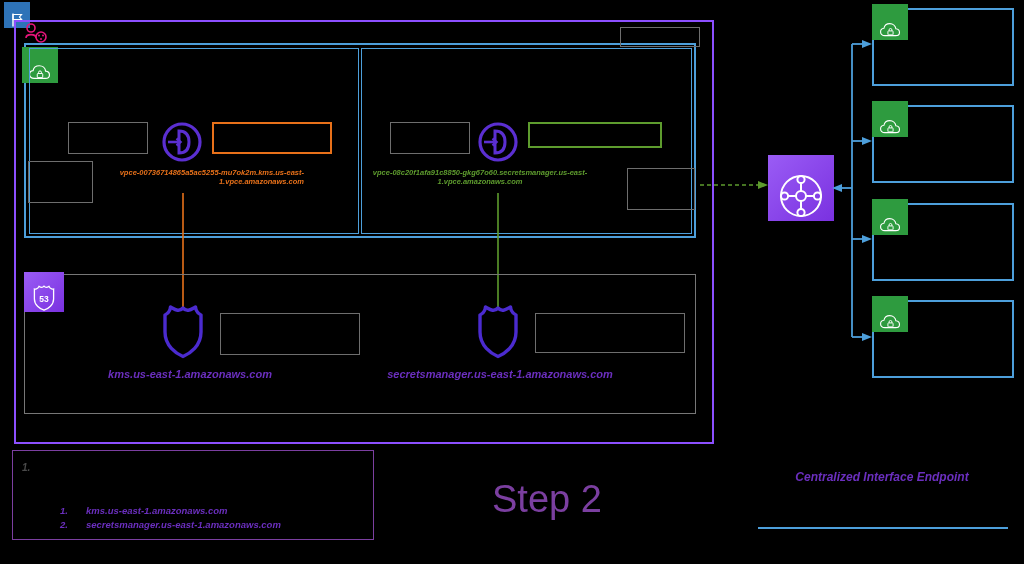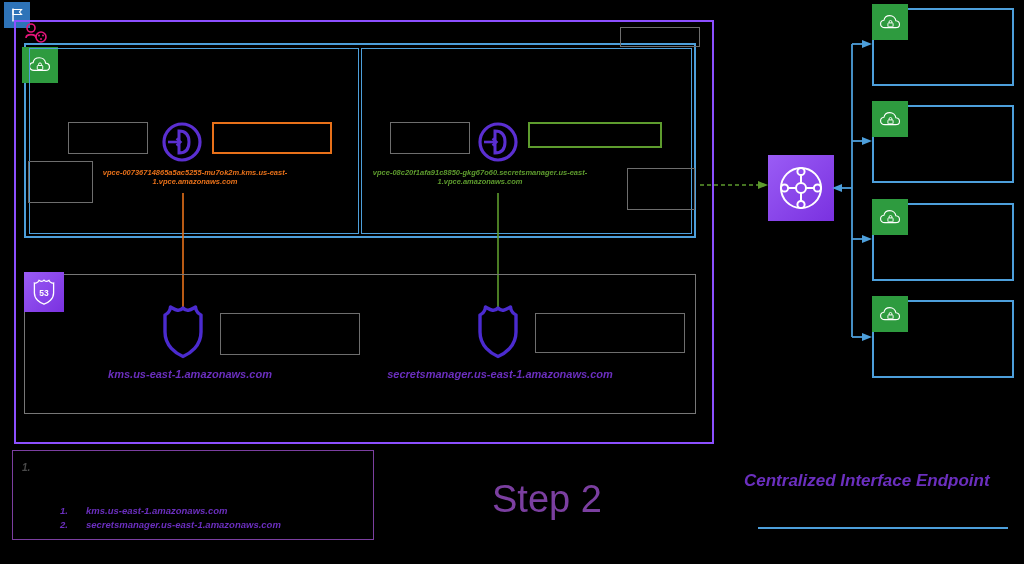--- a/index.html
+++ b/index.html
@@ -48,55 +48,56 @@
     border: 1.5px solid #777777;
     background: transparent;
   }
   .notes-box {
     border: 1.5px solid #7B3FA0;
     background: transparent;
   }
 
   
   .tile {
-    display: flex; align-items: center; justify-content: center; text-decoration: underline;
+    display: flex; align-items: flex-end; justify-content: center; text-decoration: underline;
   }
   .tile-green { background: #2E9B3F; }
   .tile-purple {
     background: linear-gradient(135deg, #9A5CF5 0%, #7A31E0 100%);
   }
   .conn { position: absolute; }
 
   
   .lbl {
     position: absolute;
     font-family: "Liberation Sans", sans-serif;
     font-style: italic;
     font-weight: bold;
     line-height: 1.25;
     white-space: nowrap;
   }
   .lbl-wrap { white-space: normal; }
-  .lbl-orange { color: #E8711A; font-size: 7.5px; text-align: center; }
+  .lbl-orange { color: #E8711A; font-size: 7.5px; text-align: right; }
   .lbl-green  { color: #5E9C2E; font-size: 7.5px; text-align: center; }
   .lbl-zone   { color: #6B2FBF; font-size: 11px; text-align: center; }
 
   .step-title {
     position: absolute;
     color: #7B3FA0;
     font-size: 38px;
     font-weight: normal;
     font-family: "Liberation Sans", sans-serif;
   }
   .guide-title {
     position: absolute;
     color: #6B2FBF;
-    font-size: 17px;
-    font-weight: bold;
-    font-style: italic;
+    font-size: 12px;
+    font-weight: bold;
+    font-style: italic;
+    text-align: center;
     line-height: 1.3;
     font-family: "Liberation Sans", sans-serif;
   }
   .guide-rule {
     position: absolute;
     height: 2px;
     background: #4D9FDB;
   }
 
   .note-num {

